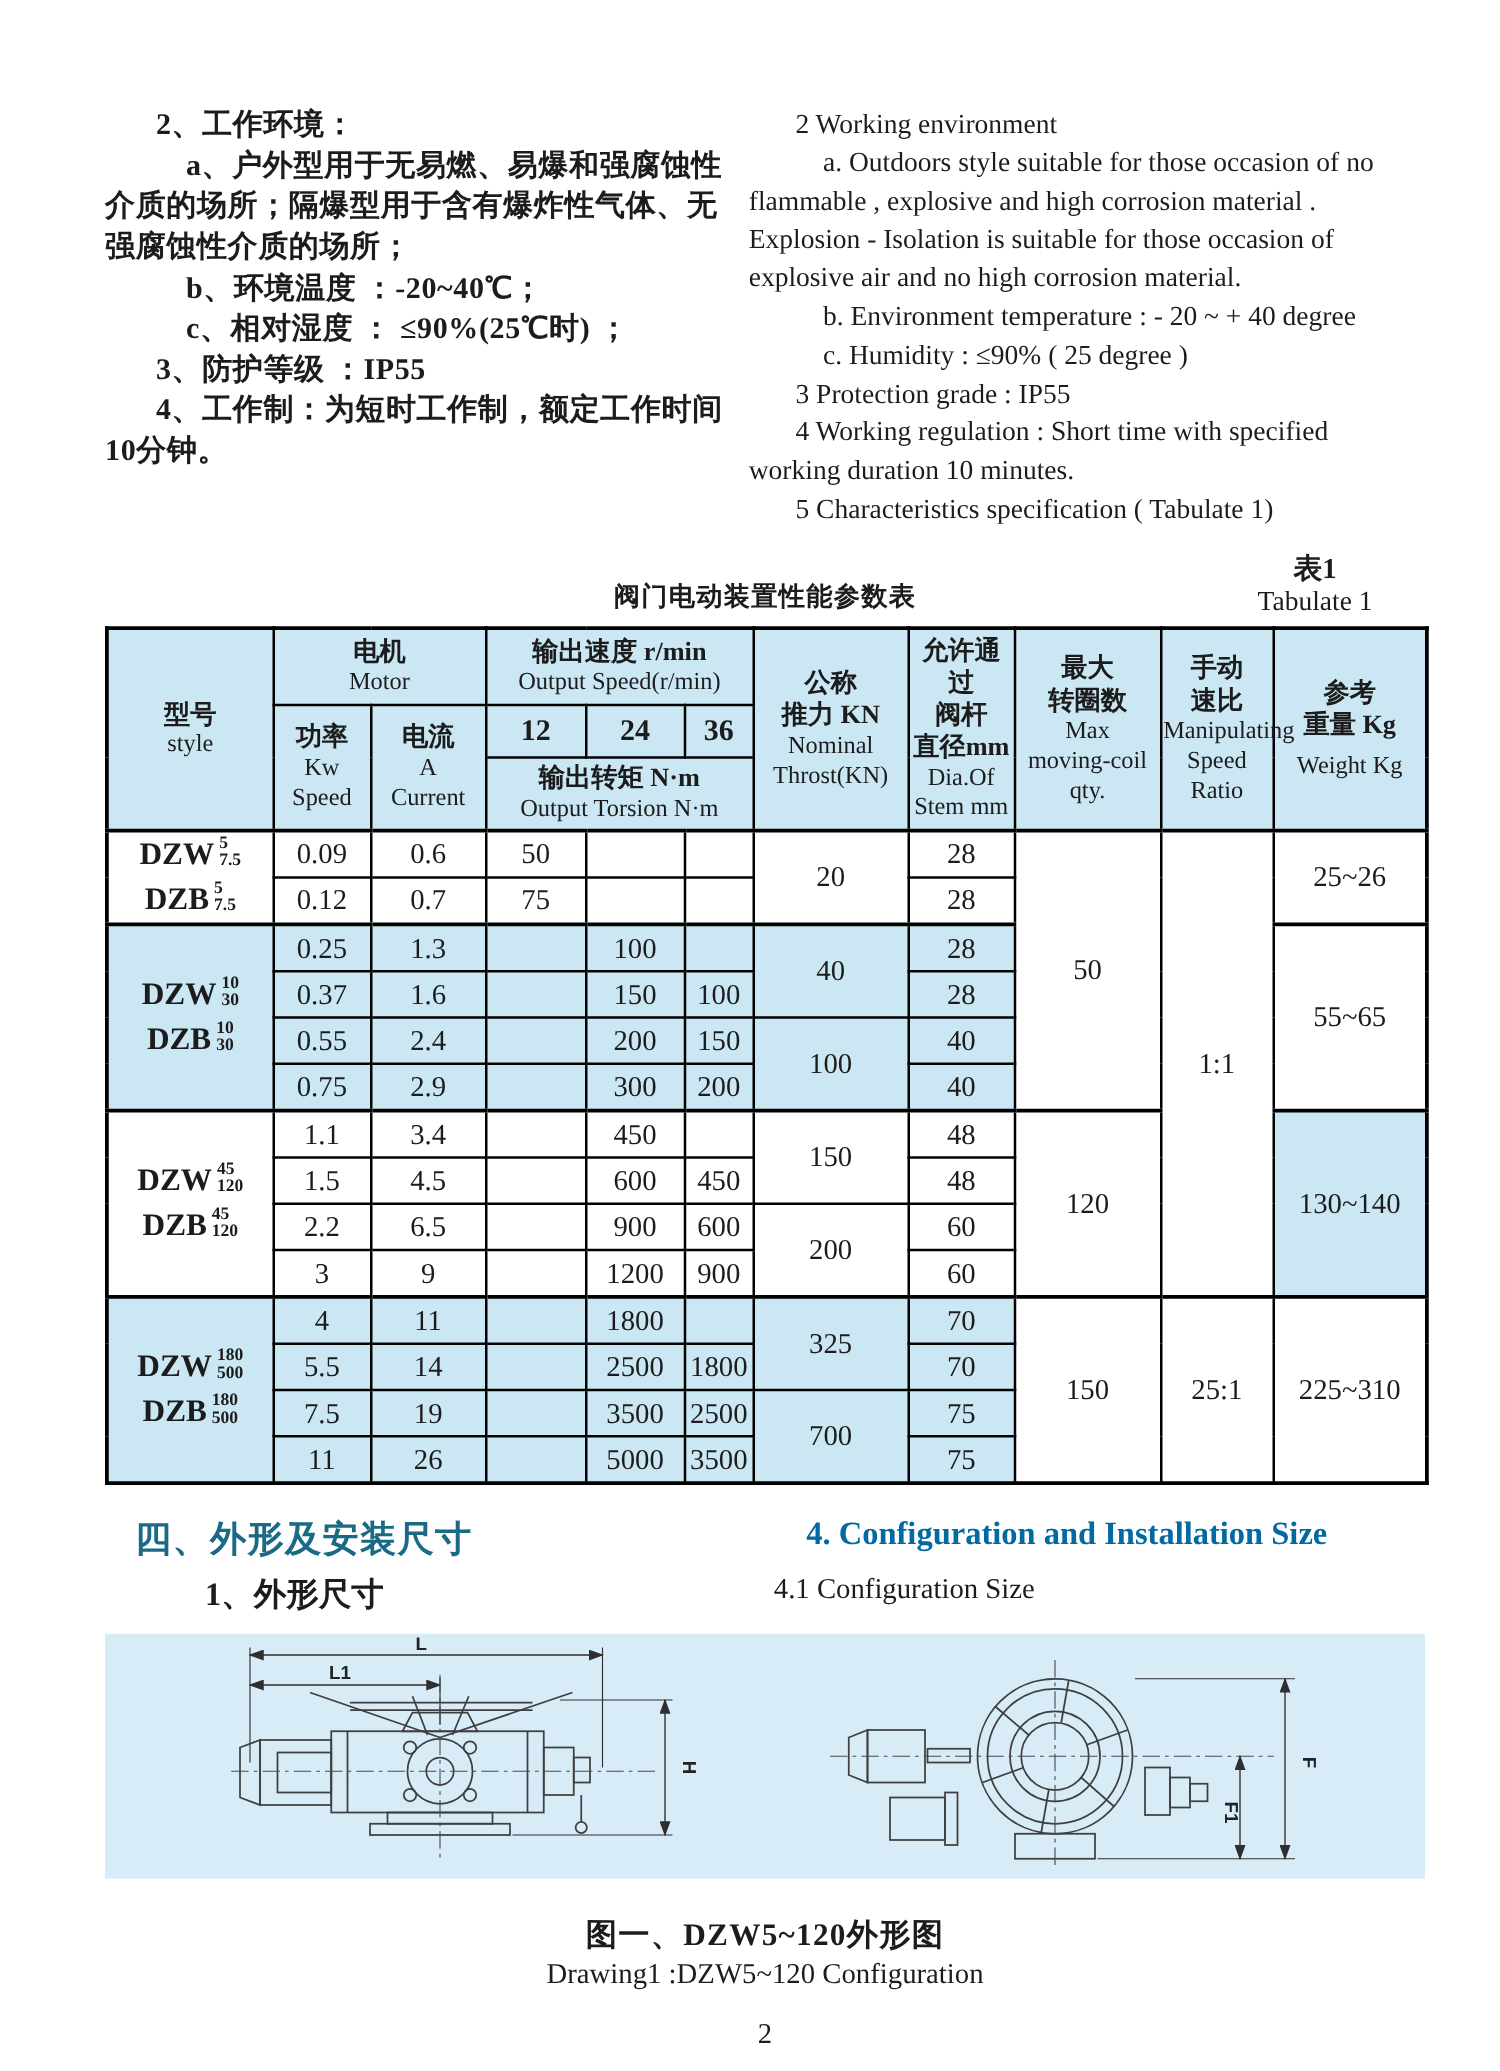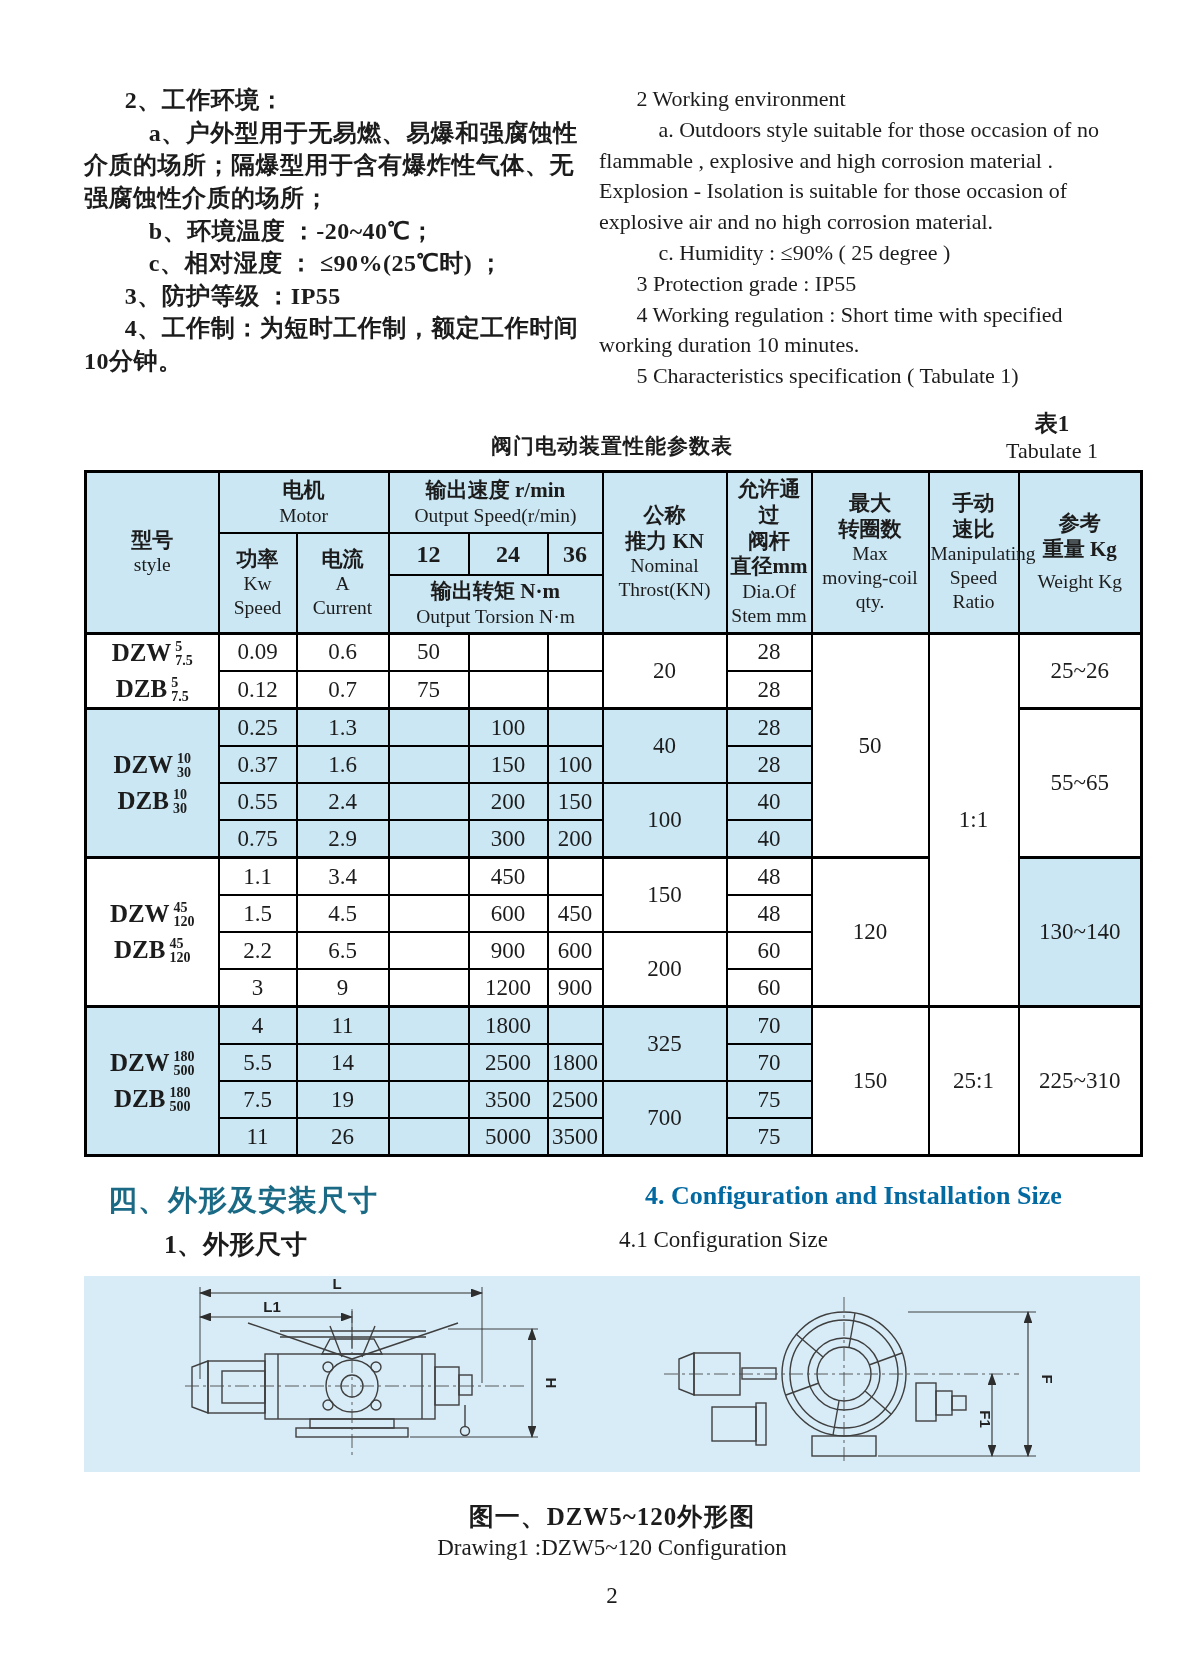--- a/index.html
+++ b/index.html
@@ -36,21 +36,21 @@
   .hl.big{font-size:24px;font-weight:700;}
   thead tr.hr1{height:62px;}
   thead tr.hr2{height:42px;}
   thead tr.hr3{height:56px;}
   tbody td{font-size:23px;height:35px;line-height:1.05;font-weight:500;}
   tbody tr:first-child td{border-top:3px solid #000;}
   tbody tr.grp td{border-top:3px solid #000;}
   td.bg-w{background:#ffffff;}
   td.bg-b{background:#cbe7f3;}
   td.modelcell{padding:6px 0;}
-  .model{display:flex;align-items:center;justify-content:center;gap:4px;font-size:25px;font-weight:600;line-height:1.45;}
+  .model{display:flex;align-items:flex-start;justify-content:center;gap:4px;font-size:25px;font-weight:600;line-height:1.45;}
   .frac{display:inline-flex;flex-direction:column;align-items:flex-start;font-size:14px;font-weight:700;line-height:1.02;margin-top:2px;}
   .frac i{font-style:normal;}
 
   
   .secRow{display:flex;margin-top:24px;width:1056px;}
   .secRow .half{width:50%;}
   .hCn{font-family:"Liberation Sans", sans-serif;font-size:29px;font-weight:700;color:#1b6a85;letter-spacing:1px;margin-left:24px;}
   .hEn{font-size:26px;font-weight:700;color:#0369a1;padding-left:42px;}
   .subRow{display:flex;margin-top:6px;width:1056px;}
   .sCn{font-size:26px;font-weight:700;padding-left:80px;width:445px;box-sizing:border-box;}
@@ -81,20 +81,21 @@
         <p class="cn ind1">2、工作环境：</p>
         <p class="cn ind2">a、户外型用于无易燃、易爆和强腐蚀性介质的场所；隔爆型用于含有爆炸性气体、无强腐蚀性介质的场所；</p>
         <p class="cn ind2">b、环境温度 ：-20~40℃；</p>
         <p class="cn ind2">c、相对湿度 ： ≤90%(25℃时) ；</p>
         <p class="cn ind1">3、防护等级 ：IP55</p>
         <p class="cn ind1">4、工作制：为短时工作制，额定工作时间10分钟。</p>
       </div>
     <div class="colR">
         <p class="en ind1">2 Working environment</p>
         <p class="en ind2">a. Outdoors style suitable for those occasion of no flammable , explosive and high corrosion material . Explosion - Isolation is suitable for those occasion of explosive air and no high corrosion material.</p>
+        <p class="en ind2">b. Environment temperature : - 20 ~ + 40 degree</p>
         <p class="en ind2">c. Humidity : ≤90% ( 25 degree )</p>
         <p class="en ind1">3 Protection grade : IP55</p>
         <p class="en ind1">4 Working regulation : Short time with specified working duration 10 minutes.</p>
         <p class="en ind1">5 Characteristics specification ( Tabulate 1)</p>
       </div>
   </div>
 
   <div class="titleRow">
     <div class="tblTitle">阀门电动装置性能参数表</div>
     <div class="tblTag">

